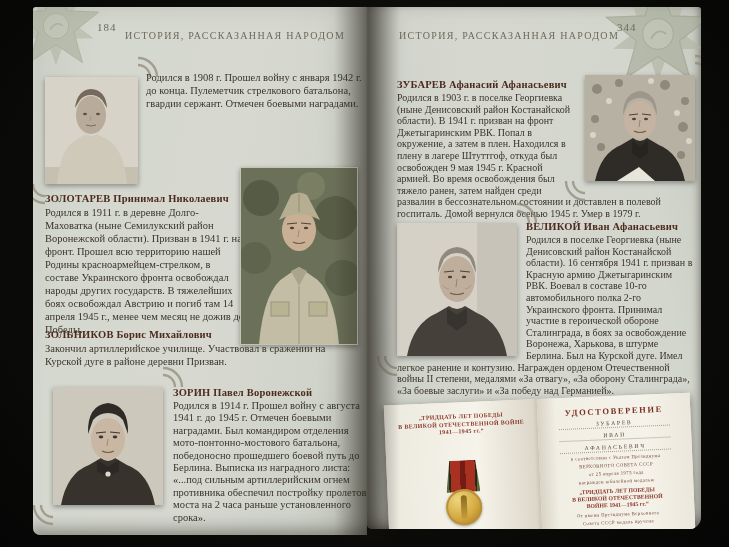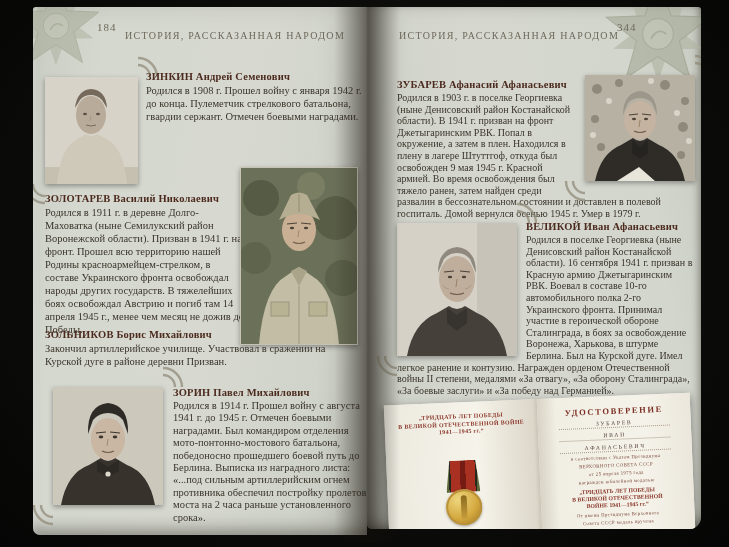--- a/index.html
+++ b/index.html
@@ -110,26 +110,25 @@
       <svg class="arc arc-tr" viewBox="0 0 44 44">
           <path d="M22,3 A19,19 0 0 1 41,22"></path>
           <path d="M22,10 A12,12 0 0 1 34,22"></path>
         </svg>
       <svg class="arc arc-bl" viewBox="0 0 44 44">
           <path d="M22,3 A19,19 0 0 1 41,22"></path>
           <path d="M22,10 A12,12 0 0 1 34,22"></path>
         </svg>
     </div>
     <div class="entry e-zinkin">
-      <h3>ЗИНКИН Андрей Семенович</h3>
       <p>Родился в 1908 г. Прошел войну с января 1942 г. до конца. Пулеметчик стрелкового батальона, гвардии сержант. Отмечен боевыми наградами.</p>
     </div>
 
     <div class="entry e-zolotarev">
-      <h3>ЗОЛОТАРЕВ Василий Николаевич</h3>
+      <h3>ЗОЛОТАРЕВ Принимал Николаевич</h3>
       <p>Родился в 1911 г. в деревне Долго-Маховатка (ныне Семилукский район Воронежской области). Призван в 1941 г. на фронт. Прошел всю территорию нашей Родины красноармейцем-стрелком, в составе Украинского фронта освобождал народы других государств. В тяжелейших боях освобождал Австрию и погиб там 14 апреля 1945 г., менее чем месяц не дожив до Победы.</p>
     </div>
     <div class="photo ph-zolotarev">
       <svg class="pimg" viewBox="0 0 116 176" preserveAspectRatio="none">
         <rect width="116" height="176" fill="#6b7058"></rect>
         <circle cx="20" cy="30" r="18" fill="#4c523c" opacity=".7"></circle>
         <circle cx="95" cy="50" r="22" fill="#50563e" opacity=".7"></circle>
         <circle cx="70" cy="18" r="14" fill="#83876a" opacity=".6"></circle>
         <circle cx="14" cy="90" r="16" fill="#575d44" opacity=".6"></circle>
         <circle cx="102" cy="110" r="18" fill="#4c523c" opacity=".5"></circle>
@@ -175,21 +174,21 @@
       <svg class="arc arc-tr" viewBox="0 0 44 44">
           <path d="M22,3 A19,19 0 0 1 41,22"></path>
           <path d="M22,10 A12,12 0 0 1 34,22"></path>
         </svg>
       <svg class="arc arc-bl" viewBox="0 0 44 44">
           <path d="M22,3 A19,19 0 0 1 41,22"></path>
           <path d="M22,10 A12,12 0 0 1 34,22"></path>
         </svg>
     </div>
     <div class="entry e-zorin">
-      <h3>ЗОРИН Павел Михайлович</h3>
+      <h3>ЗОРИН Павел Воронежской</h3>
       <p>Родился в 1914 г. Прошел войну с августа 1941 г. до 1945 г. Отмечен боевыми наградами. Был командиром отделения мото-понтонно-мостового батальона, победоносно прошедшего боевой путь до Берлина. Выписка из наградного листа: «...под сильным артиллерийским огнем противника обеспечил постройку пролетов моста на 2 часа раньше установленного срока».</p>
     </div>
   </div>
 
   <div class="page page-right">
     <svg class="emblem emblem-right" viewBox="0 0 100 100">
       <polygon points="50,34 73.5,17.6 65.2,45.1 88,62.4 59.4,62.9 50,90 40.6,62.9 12,62.4 34.8,45.1 26.5,17.6" fill="#adb2a0"></polygon>
       <polygon points="50,4 61.2,34.6 93.7,35.8 68.1,55.9 77,87.2 50,69 23,87.2 31.9,55.9 6.3,35.8 38.8,34.6" fill="#a4a996" stroke="#90967f" stroke-width="1"></polygon>
       <circle cx="50" cy="50" r="13" fill="#b6bba8" stroke="#90967f" stroke-width="1"></circle>
       <path d="M44,54 Q50,44 57,50" fill="none" stroke="#90967f" stroke-width="1.5"></path>

